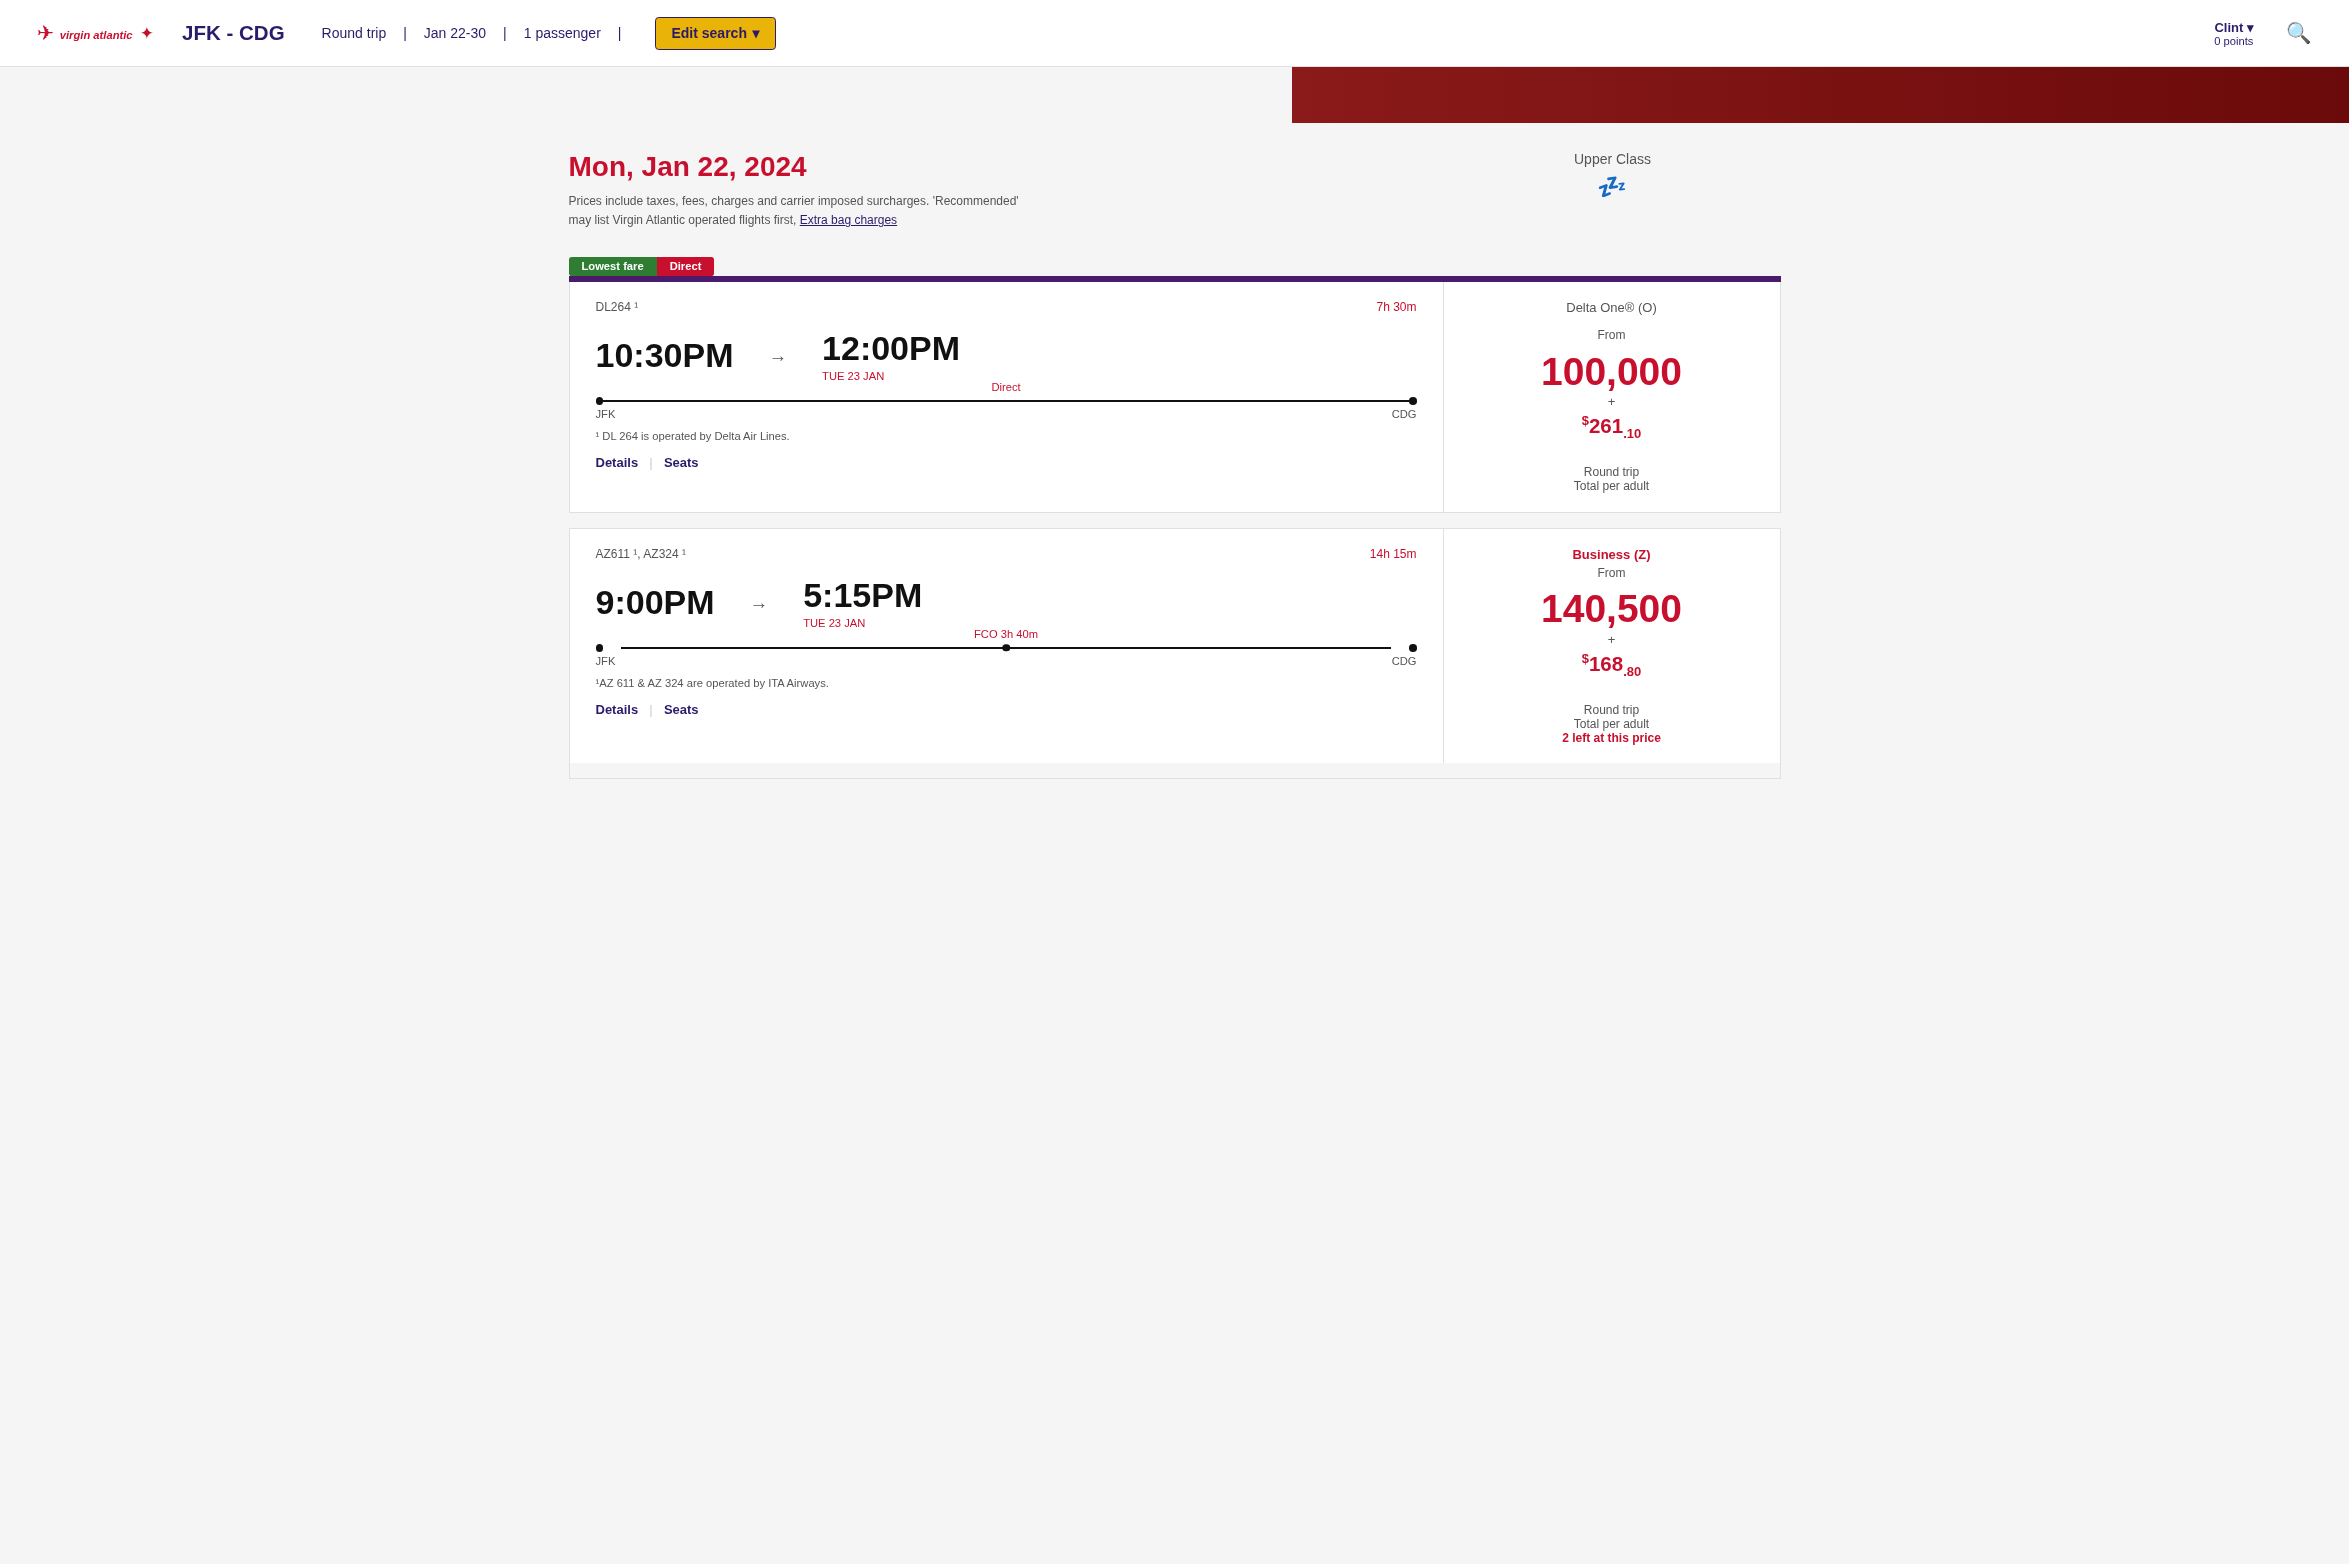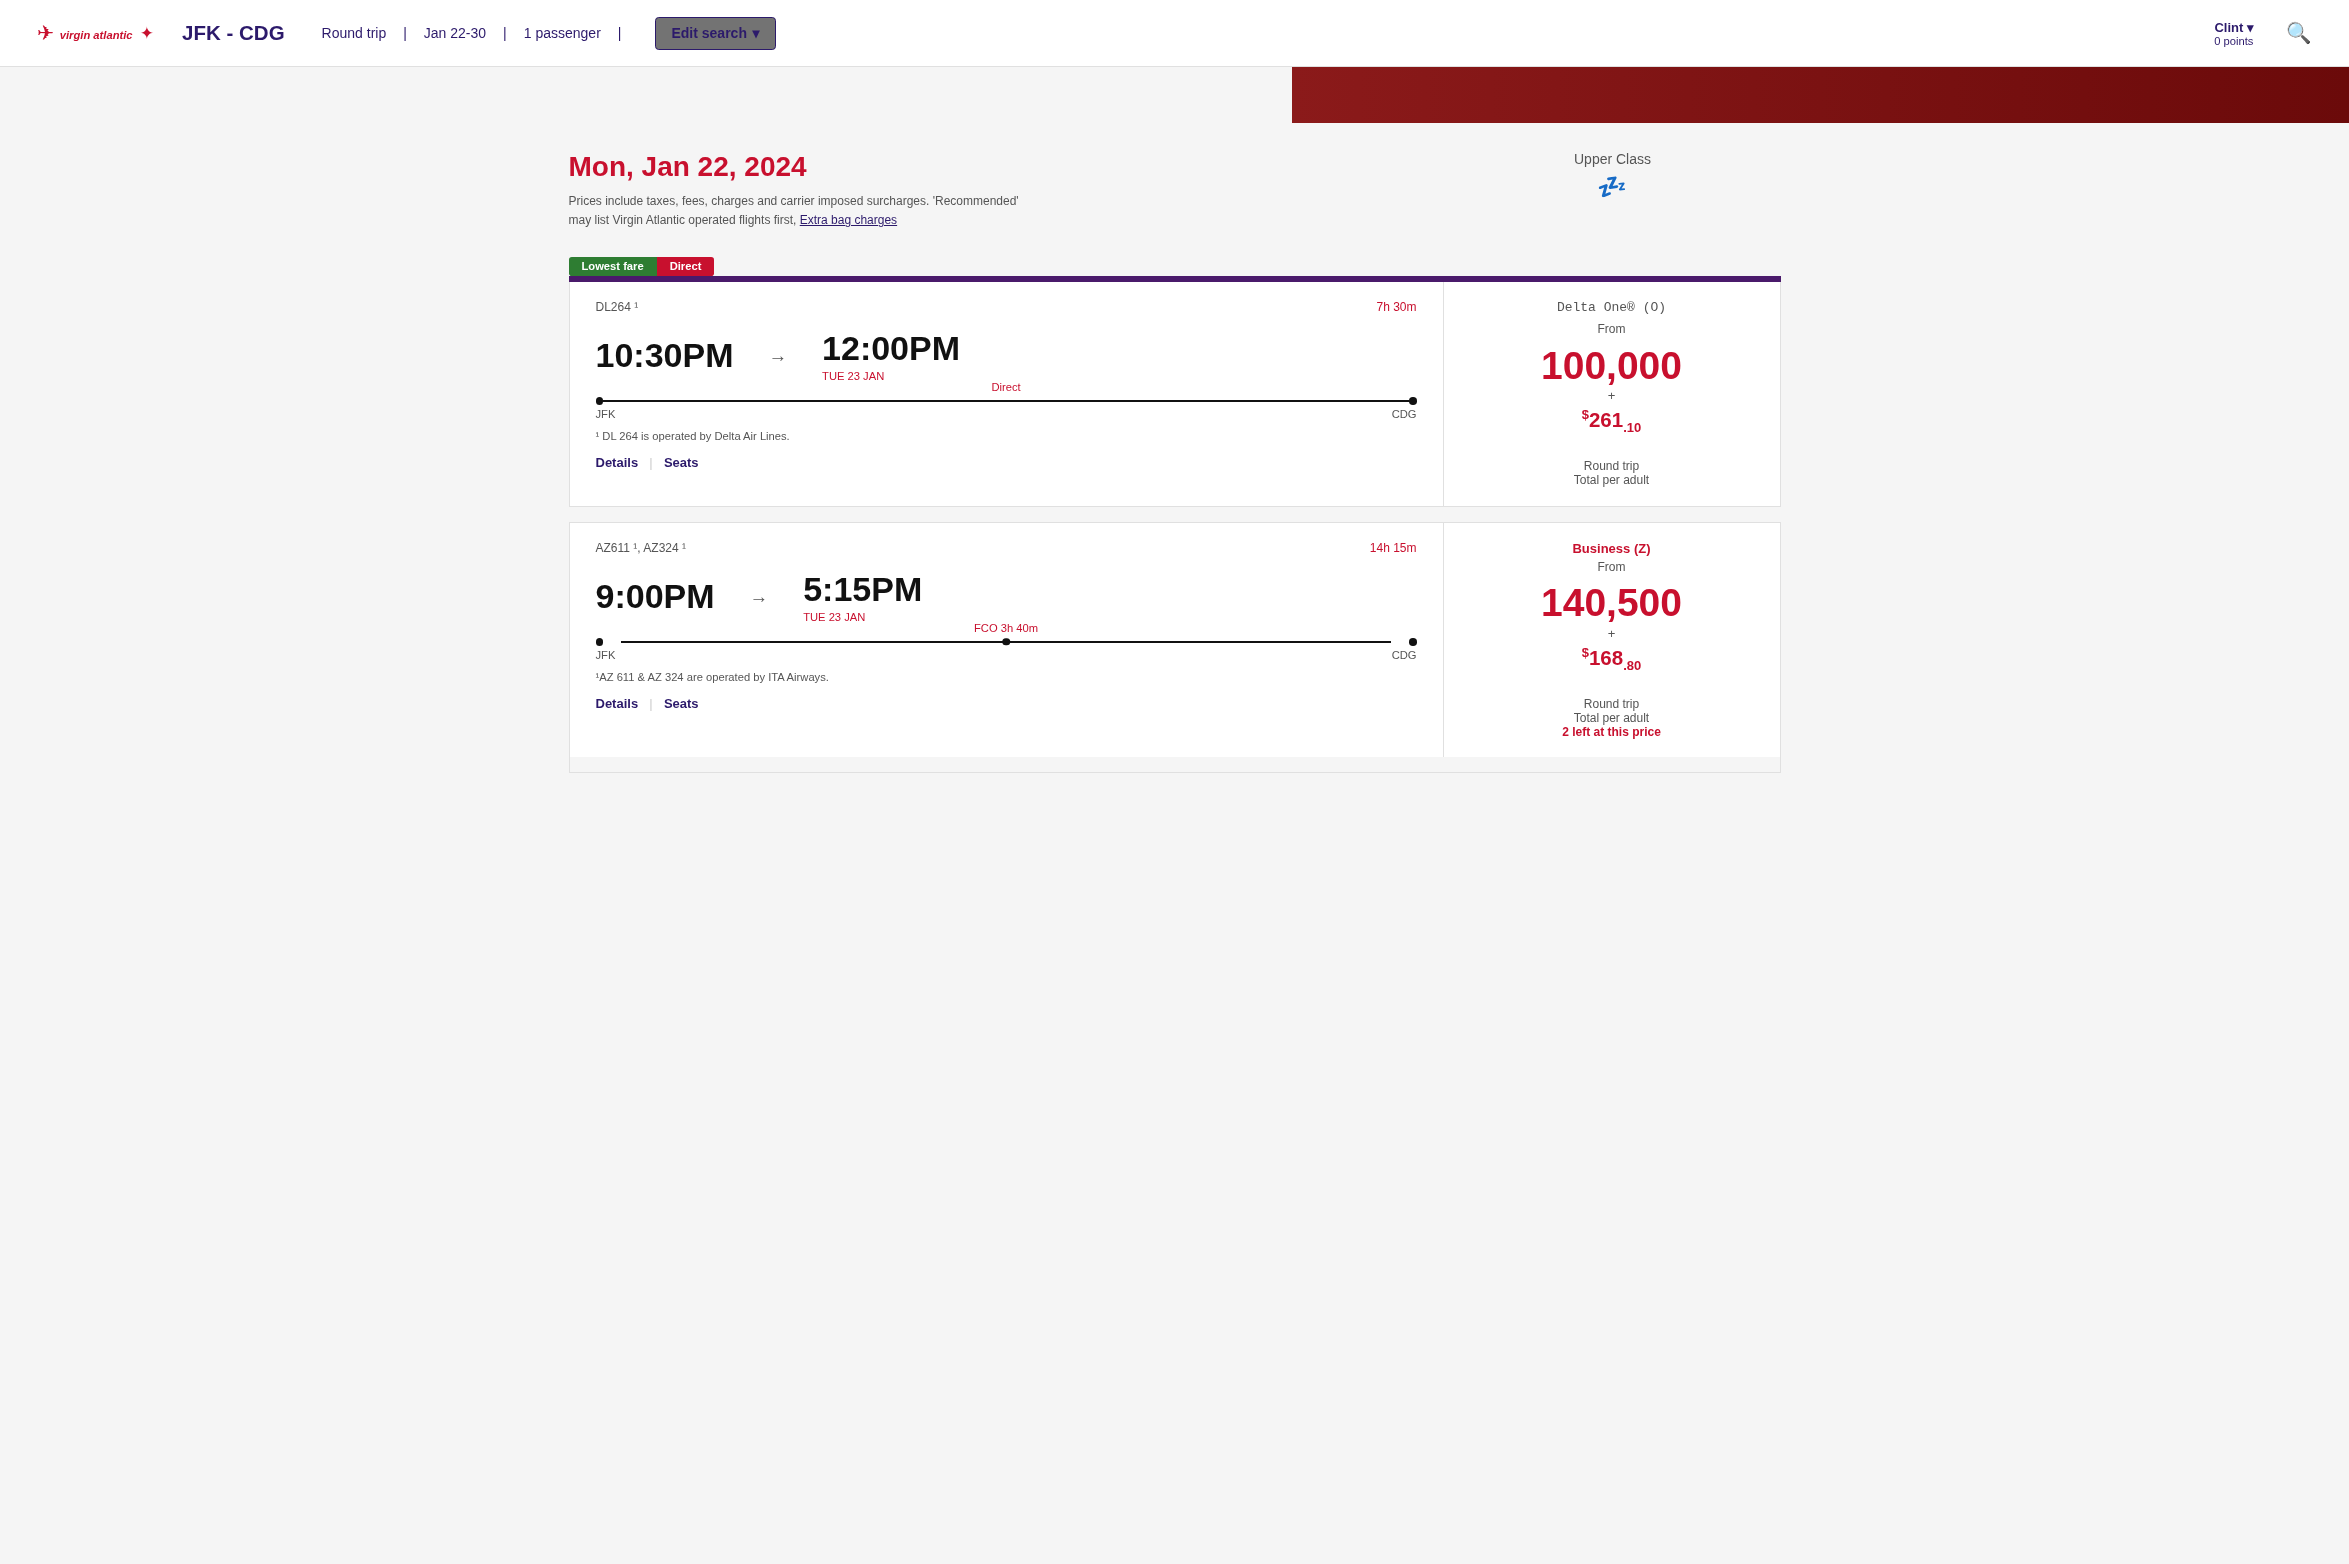--- a/index.html
+++ b/index.html
@@ -48,21 +48,21 @@
       color: #2c1a6b;
     }
     .edit-search-btn {
       border: 1.4px solid #2c1a6b;
       border-radius: 3.7px;
       padding: 7.5px 15px;
       color: #2c1a6b;
       font-size: 14px;
       font-weight: 600;
       cursor: pointer;
-      background: #737373;
+      background: #eab308;
       display: flex;
       align-items: center;
       gap: 5.6px;
       margin-left: 17px;
     }
     .header-right {
       margin-left: auto;
       display: flex;
       align-items: center;
       gap: 33px;
@@ -225,22 +225,21 @@
     }
     .flight-link-divider {
       color: #ccc;
       margin: 0 11.2px;
     }
 
     
     .cabin-label {
       color: #555;
       font-size: 13px;
-      margin-bottom: 7px;
-      font-family: Liberation Mono, monospace;
+      margin-bottom: 13px;
     }
     .cabin-from {
       color: #555;
       font-size: 12px;
       margin-bottom: 9.3px;
     }
     .price-points {
       color: #c8102e;
       font-size: 39px;
       font-weight: bold;

